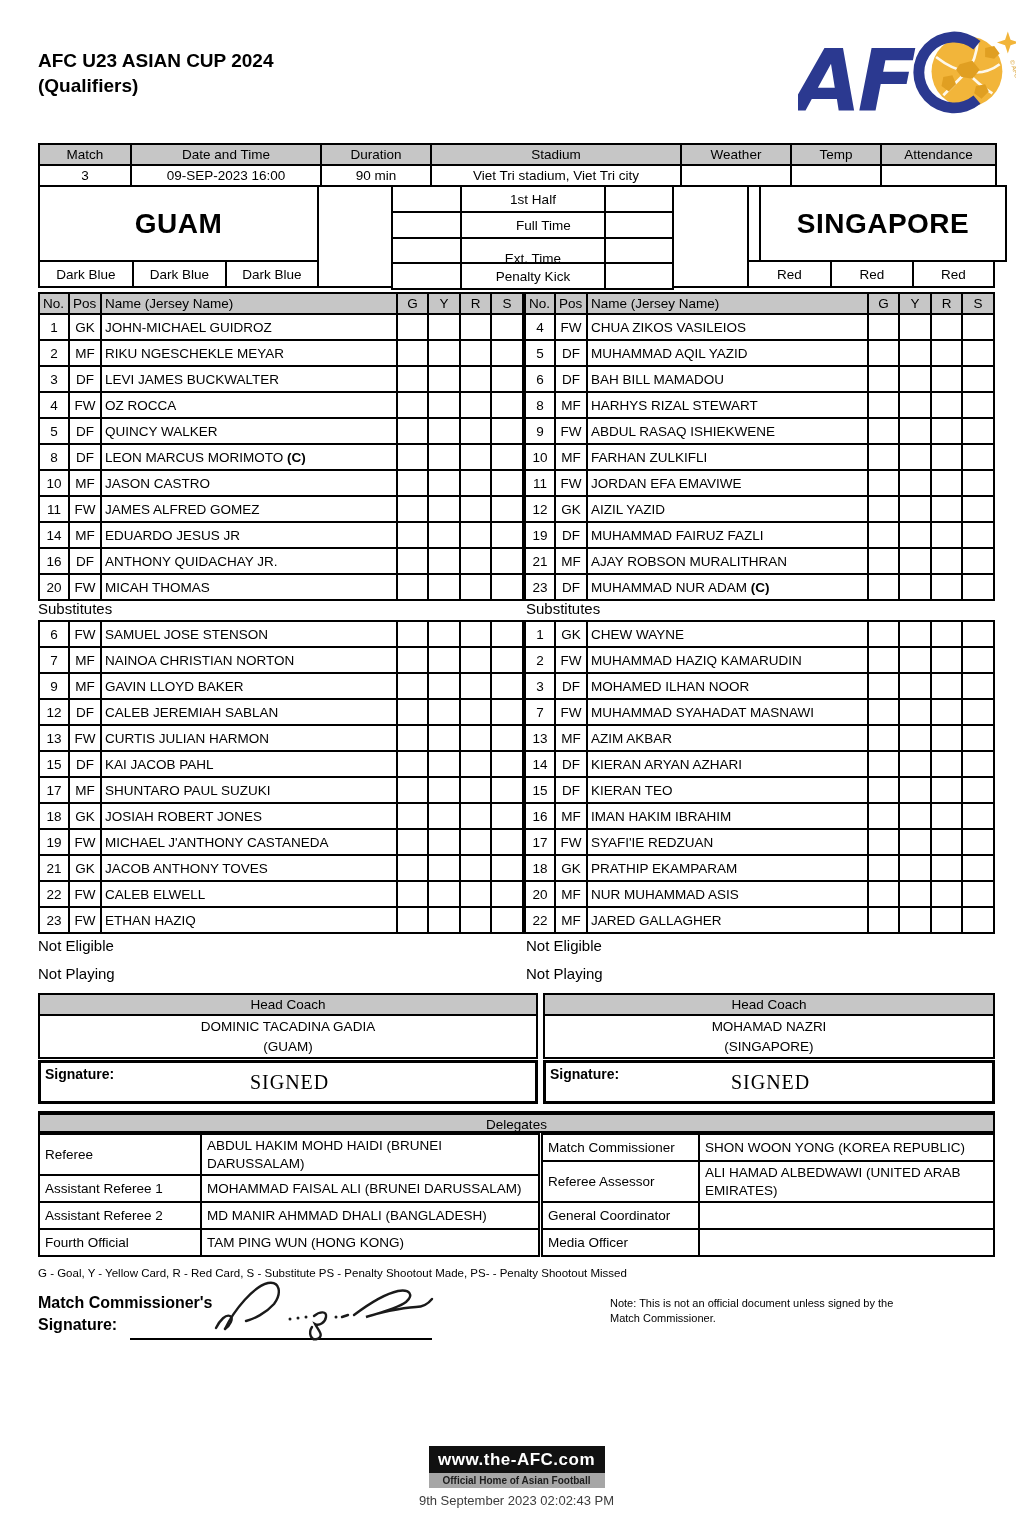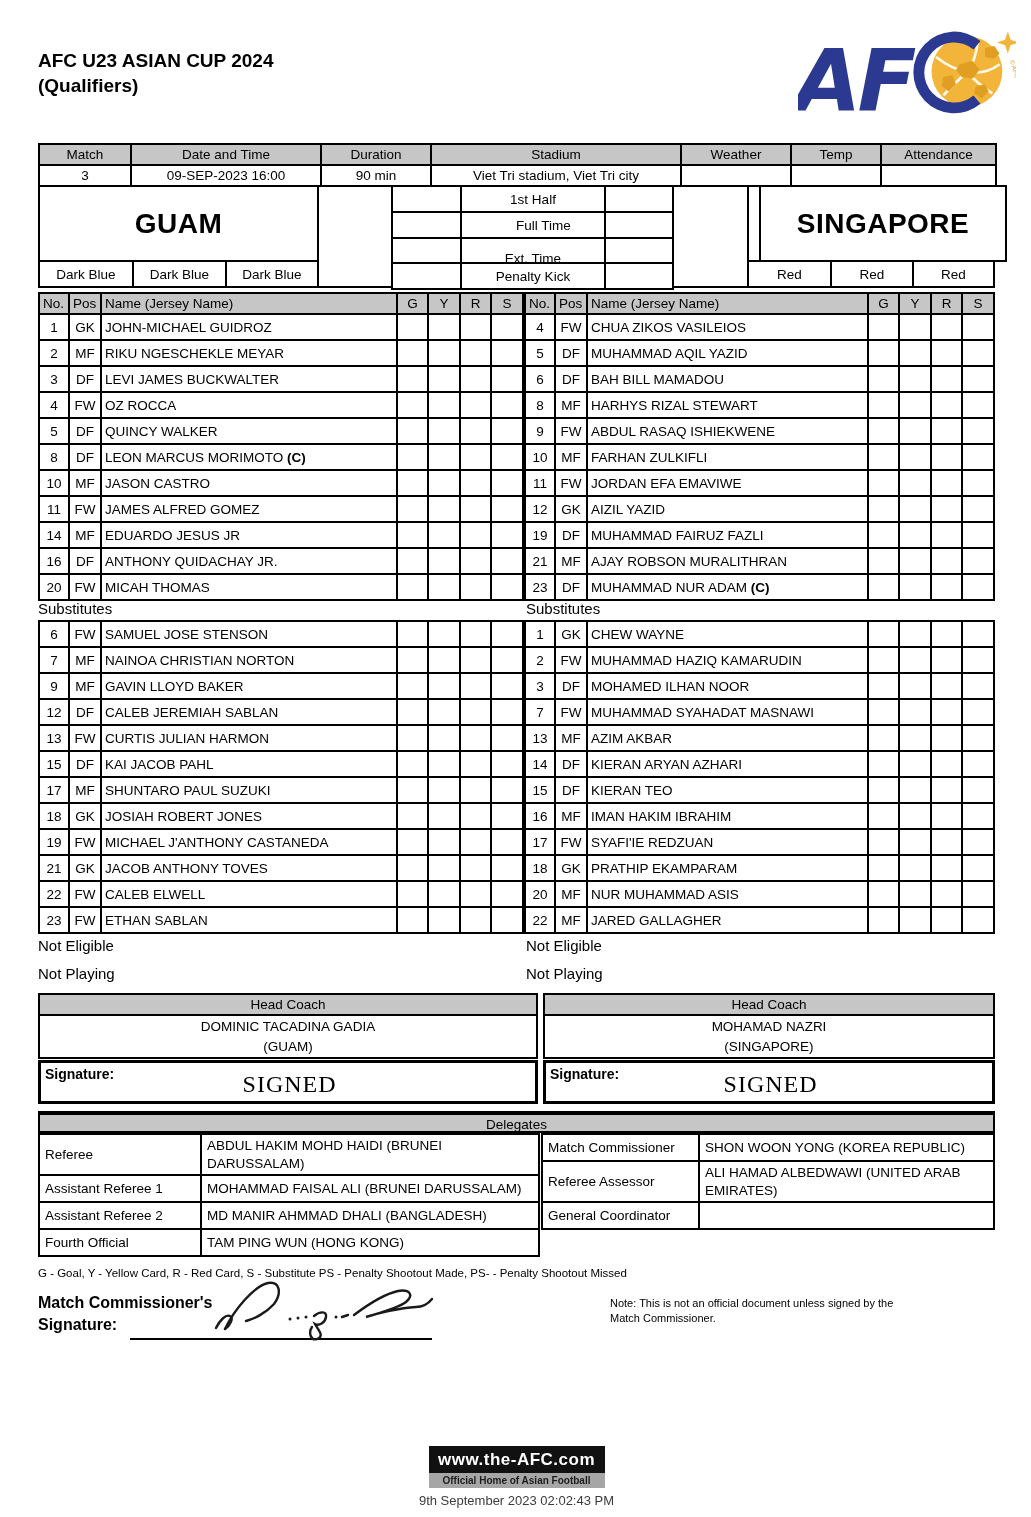--- a/index.html
+++ b/index.html
@@ -37,21 +37,21 @@
   .lt .hd td { height:21px; background:#c6c6c6; }
   .lt .c { text-align:center; padding:0; }
   .side-label { font-size:15px; }
 
   
   .coach-table td { text-align:center; }
   .coach-hd { height:21px; }
   .coach-body { height:43px; font-size:13.5px; line-height:1.45; }
   .sigbox { border:3px solid #000; height:44px; background:#fff; display:flex; }
   .sig-label { font-weight:bold; font-size:14px; padding:3px 0 0 4px; }
-  .signed { flex:1; text-align:center; font-family:"Liberation Serif", serif; font-size:24px; letter-spacing:1px; padding-top:8px; margin-right:70px; }
+  .signed { flex:1; text-align:center; font-family:"Liberation Serif", serif; font-size:20px; letter-spacing:1px; padding-top:8px; margin-right:70px; }
 
   
   .delbar { border:2px solid #000; border-top-width:4px; background:#c6c6c6; height:22px; text-align:center; font-size:13.5px; padding-top:2px; }
   .dt td { padding:2px 5px; font-size:13.5px; vertical-align:middle; height:27px; line-height:1.3; }
 
   .legend { font-size:11.5px; white-space:nowrap; }
 
   
   .mc-label { font-size:16px; font-weight:bold; line-height:1.35; }
   .mc-line { position:absolute; left:92px; top:46px; width:302px; border-bottom:2px solid #000; }
@@ -521,21 +521,21 @@
               <td class="c">FW</td>
               <td>CALEB ELWELL</td>
               <td class="c"></td>
               <td class="c"></td>
               <td class="c"></td>
               <td class="c"></td>
             </tr>
             <tr>
               <td class="c">23</td>
               <td class="c">FW</td>
-              <td>ETHAN SABLAN</td>
+              <td>ETHAN HAZIQ</td>
               <td class="c"></td>
               <td class="c"></td>
               <td class="c"></td>
               <td class="c"></td>
             </tr>
           </tbody>
       </table>
       <div style="width:4px;"></div>
       <table class="lt" style="width:469px;">
         <colgroup>
@@ -747,20 +747,24 @@
             <tr>
               <td>Match Commissioner</td>
               <td>SHON WOON YONG (KOREA REPUBLIC)</td>
             </tr>
             <tr>
               <td>Referee Assessor</td>
               <td>ALI HAMAD ALBEDWAWI (UNITED ARAB EMIRATES)</td>
             </tr>
             <tr>
               <td>General Coordinator</td>
+              <td></td>
+            </tr>
+            <tr>
+              <td>Media Officer</td>
               <td></td>
             </tr>
           </tbody>
       </table>
     </div>
 
     <div class="sec legend" style="top:1267px;">G - Goal, Y - Yellow Card, R - Red Card, S - Substitute PS - Penalty Shootout Made, PS- - Penalty Shootout Missed</div>
 
     <div class="sec" style="top:1292px;height:70px;">
       <div class="mc-label">

